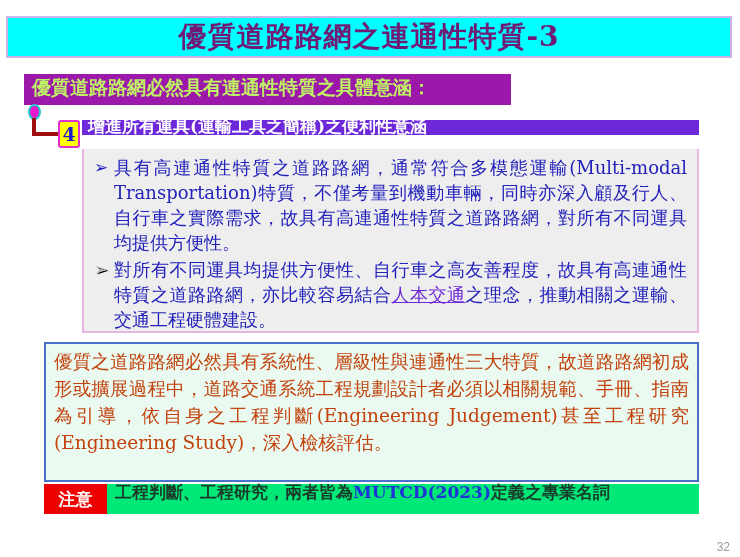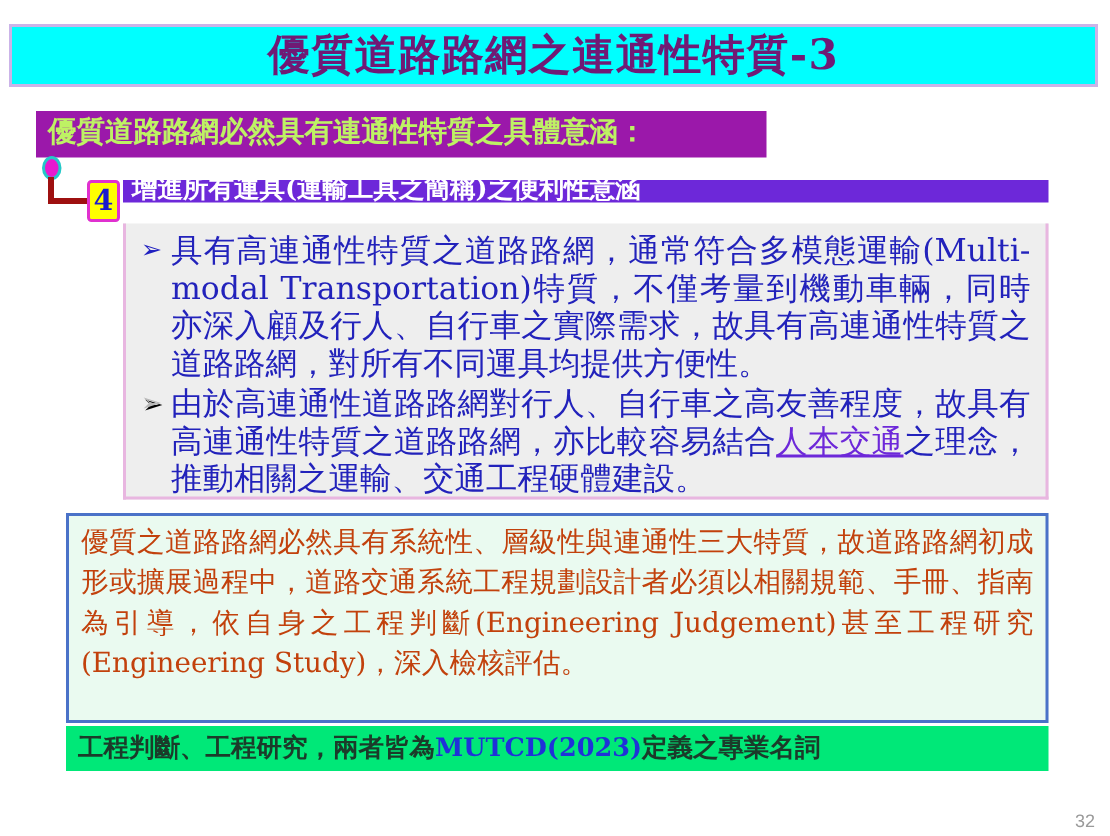--- a/index.html
+++ b/index.html
@@ -155,21 +155,21 @@
     width: 26px;
     text-align: center;
     font-size: 17px;
     line-height: 25px;
   }
   .bullet-marker.blue { color: #2020c0; }
   .bullet-marker.gray { color: #b8b8b8; text-shadow: 1px 1px 0 #000000; }
   .bullet-text {
     flex: 1 1 auto;
     color: #2222bb;
-    font-size: 21px;
+    font-size: 18px;
     line-height: 25px;
     text-align: justify;
   }
   .hl-magenta { color: #6d28d9; text-decoration: underline; }
 
   
   #summary-box {
     position: absolute;
     left: 44px;
     top: 342px;
@@ -207,21 +207,21 @@
     font-weight: bold;
     display: flex;
     align-items: center;
     justify-content: center;
     line-height: 1;
   }
   #note-body {
     flex: 1 1 auto;
     background: #00e878;
     display: flex;
-    align-items: center;
+    align-items: flex-start;
     padding-left: 8px;
     box-sizing: border-box;
   }
   #note-text {
     color: #1b3b2a;
     font-size: 17px;
     font-weight: bold;
     white-space: nowrap;
     line-height: 1;
   }
@@ -261,27 +261,28 @@
   <span id="section-header-text">增進所有運具(運輸工具之簡稱)之便利性意涵</span>
 </div>
 
 <div id="bullet-panel">
   <div class="bullet-row">
     <span class="bullet-marker blue">➢</span>
     <span class="bullet-text"><span>具有高連通性特質之道路路網，通常符合多模態運輸(Multi-modal Transportation)特質，不僅考量到機動車輛，同時亦深入顧及行人、自行車之實際需求，故具有高連通性特質之道路路網，對所有不同運具均提供方便性。</span></span>
   </div>
   <div class="bullet-row">
     <span class="bullet-marker gray">➢</span>
-    <span class="bullet-text"><span>由於高連通性道路路網對行人、自行車之高友善程度，故具有高連通性特質之道路路網，亦比較容易結合</span><span class="hl-magenta">人本交通</span><span>之理念，推動相關之運輸、交通工程硬體建設。</span></span>
+    <span class="bullet-text"><span>對所有不同運具均提供方便性、自行車之高友善程度，故具有高連通性特質之道路路網，亦比較容易結合</span><span class="hl-magenta">人本交通</span><span>之理念，推動相關之運輸、交通工程硬體建設。</span></span>
   </div>
 </div>
 
 <div id="summary-box">
   <div id="summary-text">優質之道路路網必然具有系統性、層級性與連通性三大特質，故道路路網初成形或擴展過程中，道路交通系統工程規劃設計者必須以相關規範、手冊、指南為引導，依自身之工程判斷(Engineering Judgement)甚至工程研究(Engineering Study)，深入檢核評估。</div>
 </div>
 
 <div id="note-bar">
+  <div id="note-label">注意</div>
   <div id="note-body">
     <span id="note-text"><span>工程判斷、工程研究，兩者皆為</span><span class="hl-blue">MUTCD(2023)</span><span>定義之專業名詞</span></span>
   </div>
 </div>
 
 <div id="page-number">32</div>
 
 </body></html>

